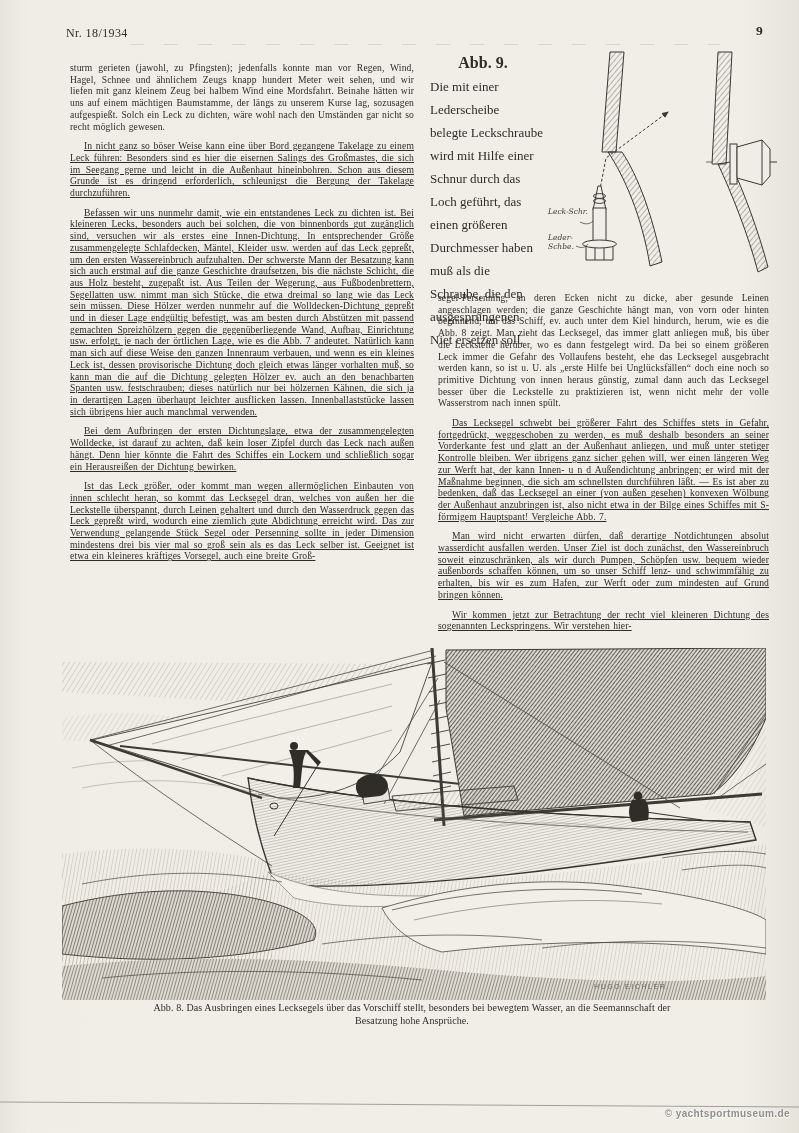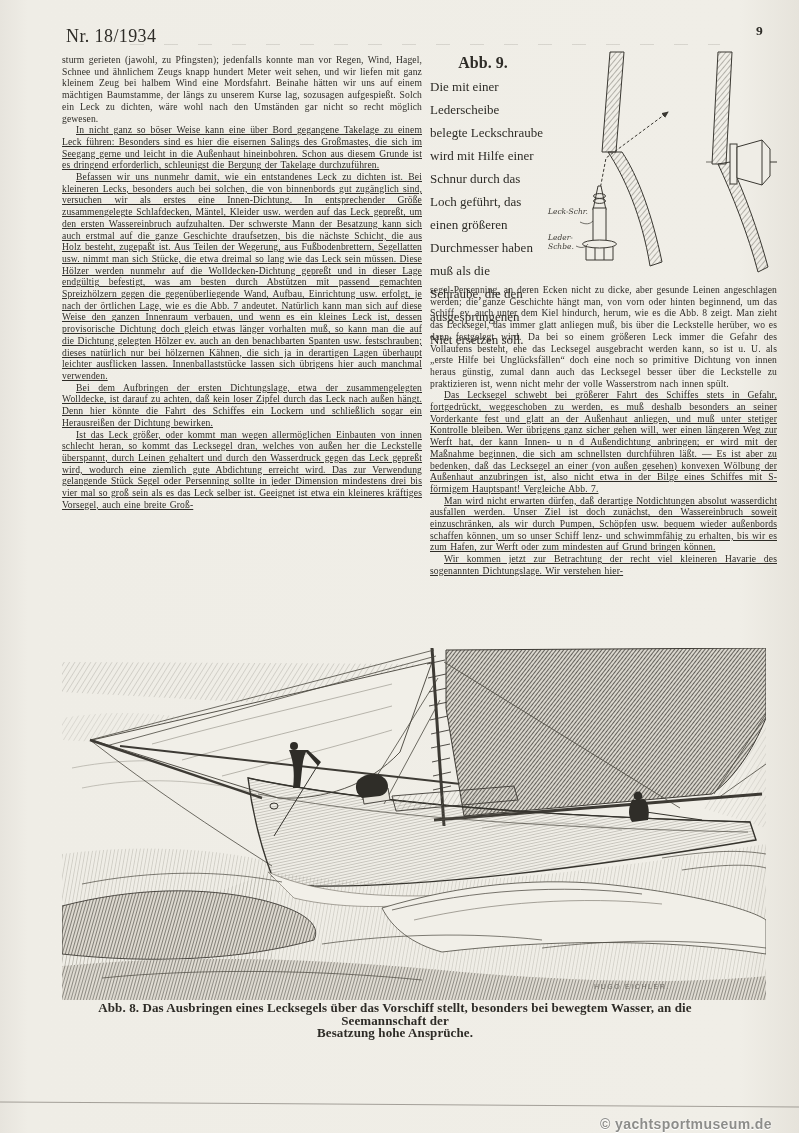--- a/index.html
+++ b/index.html
@@ -4,45 +4,45 @@
 <style>
   html,body{margin:0;padding:0;background:#d8d6d0;}
   .page{
     position:relative; width:799px; height:1133px; margin:0 auto;
     background:
       linear-gradient(90deg, #e7e4dd 0px, #efede6 28px, #f0eee7 740px, #e6e3db 799px),
       #efede6;
     font-family:"Liberation Serif","DejaVu Serif",serif;
     color:#2e2c27; overflow:hidden;
   }
-  .hdr-issue{position:absolute;left:66px;top:26px;font-size:18px;letter-spacing:.4px;}
+  .hdr-issue{position:absolute;left:66px;top:26px;font-size:12px;letter-spacing:.4px;}
   .hdr-page{position:absolute;left:756px;top:23px;font-size:13.5px;font-weight:bold;}
   .scan-dots{position:absolute;left:130px;top:44px;width:590px;height:1px;
     background:repeating-linear-gradient(90deg,#b9b6ae 0 14px,transparent 14px 34px);opacity:.45;}
   .col{position:absolute;}
   .col-left{left:62px;top:54px;width:360px;height:610px;overflow:hidden;}
   .col-right{left:430px;top:48px;width:347px;height:618px;overflow:hidden;}
-  p.body{margin:0;font-size:9.6px;line-height:11.7px;text-align:justify;
+  p.body{margin:8px;font-size:9.6px;line-height:11.7px;text-align:justify;
     letter-spacing:.12px;word-spacing:.8px;hyphens:auto;-webkit-hyphens:auto;}
   p.indent{text-indent:14px;text-decoration:underline;}
   .fig9{display:flex;height:236px;}
   .fig9-cap{width:116px;flex:none;}
   .fig9-title{font-size:16px;font-weight:bold;text-align:center;margin:6px 10px 3px 0;}
   .fig9-body{font-size:13px;line-height:23px;white-space:pre-line;}
   .fig9-art{flex:1;}
   .illus{position:absolute;left:62px;top:648px;width:704px;height:352px;}
   .sig{position:absolute;left:594px;top:983px;font-family:"Liberation Sans",sans-serif;
     font-size:7px;letter-spacing:1.6px;color:#6f6c65;}
-  .cap8{position:absolute;left:67px;top:1002px;width:656px;text-align:center;
-    font-size:13px;font-weight:bold;line-height:12.6px;white-space:pre-line;letter-spacing:.1px;}
+  .cap8{position:absolute;left:84px;top:1002px;width:656px;text-align:center;
+    font-size:10px;font-weight:normal;line-height:12.6px;white-space:pre-line;letter-spacing:.1px;}
   .scan-line{position:absolute;left:0;top:1104px;width:799px;height:1px;background:#a39f98;
     transform:rotate(.35deg);}
-  .wm{position:absolute;right:27px;top:1108px;font-family:"Liberation Sans",sans-serif;
-    font-size:14px;font-weight:bold;color:#8d8d8a;letter-spacing:.4px;
-    text-shadow:0 1px 0 #ffffff,0 0 2px #ffffff;margin-top:8px;}
+  .wm{position:absolute;right:9px;top:1108px;font-family:"Liberation Sans",sans-serif;
+    font-size:10px;font-weight:bold;color:#8d8d8a;letter-spacing:.4px;
+    text-shadow:0 1px 0 #ffffff,0 0 2px #ffffff;}
   .hand{font-style:italic;font-family:"DejaVu Serif",serif;}
 </style>
 </head>
 <body>
 
 <div class="page">
 
   <div class="hdr-issue">Nr. 18/1934</div>
   <div class="hdr-page">9</div>
   <div class="scan-dots"></div>
@@ -109,21 +109,21 @@
         </g>
 
         <text class="hand" x="2" y="166" font-size="7.5" font-style="italic" fill="#3a3832">Leck-Schr.</text>
         <text class="hand" x="2" y="192" font-size="7.5" font-style="italic" fill="#3a3832">Leder-</text>
         <text class="hand" x="2" y="201" font-size="7.5" font-style="italic" fill="#3a3832">Schbe.</text>
       </svg>
     </div>
     <p class="body">segel-Persenning, an deren Ecken nicht zu dicke, aber gesunde Leinen angeschlagen werden; die ganze Geschichte hängt man, von vorn oder hinten beginnend, um das Schiff, ev. auch unter dem Kiel hindurch, herum, wie es die Abb. 8 zeigt.  Man zieht das Lecksegel, das immer glatt anliegen muß, bis über die Leckstelle herüber, wo es dann festgelegt wird.  Da bei so einem größeren Leck immer die Gefahr des Vollaufens besteht, ehe das Lecksegel ausgebracht werden kann, so ist u. U. als „erste Hilfe bei Unglücksfällen“ doch eine noch so primitive Dichtung von innen heraus günstig, zumal dann auch das Lecksegel besser über die Leckstelle zu praktizieren ist, wenn nicht mehr der volle Wasserstrom nach innen spült.</p>
     <p class="body indent">Das Lecksegel schwebt bei größerer Fahrt des Schiffes stets in Gefahr, fortgedrückt, weggeschoben zu werden, es muß deshalb besonders an seiner Vorderkante fest und glatt an der Außenhaut anliegen, und muß unter stetiger Kontrolle bleiben.  Wer übrigens ganz sicher gehen will, wer einen längeren Weg zur Werft hat, der kann Innen- u n d Außendichtung anbringen; er wird mit der Maßnahme beginnen, die sich am schnellsten durchführen läßt.  —  Es ist aber zu bedenken, daß das Lecksegel an einer (von außen gesehen) konvexen Wölbung der Außenhaut anzubringen ist, also nicht etwa in der Bilge eines Schiffes mit S-förmigem Hauptspant!  Vergleiche Abb. 7.</p>
     <p class="body indent">Man wird nicht erwarten dürfen, daß derartige Notdichtungen absolut wasserdicht ausfallen werden.  Unser Ziel ist doch zunächst, den Wassereinbruch soweit einzuschränken, als wir durch Pumpen, Schöpfen usw. bequem wieder außenbords schaffen können, um so unser Schiff lenz- und schwimmfähig zu erhalten, bis wir es zum Hafen, zur Werft oder zum mindesten auf Grund bringen können.</p>
-    <p class="body indent">Wir kommen jetzt zur Betrachtung der recht viel kleineren Havarie des sogenannten Dichtungslage.  Wir verstehen hier-</p>
+    <p class="body indent">Wir kommen jetzt zur Betrachtung der recht viel kleineren Dichtung des sogenannten Leckspringens.  Wir verstehen hier-</p>
   </div>
 
   <svg class="illus" viewBox="0 0 704 352" width="704" height="352">
     <defs>
       <pattern id="sail" width="3" height="3" patternUnits="userSpaceOnUse" patternTransform="rotate(38)">
         <rect width="3" height="3" fill="#d9d6cd"></rect>
         <line x1="0" y1="0" x2="0" y2="3" stroke="#3d3a34" stroke-width="1.5"></line>
       </pattern>
       <pattern id="sky" width="4.5" height="4.5" patternUnits="userSpaceOnUse" patternTransform="rotate(32)">
         <line x1="0" y1="0" x2="0" y2="4.5" stroke="#8e8b82" stroke-width="0.7"></line>

